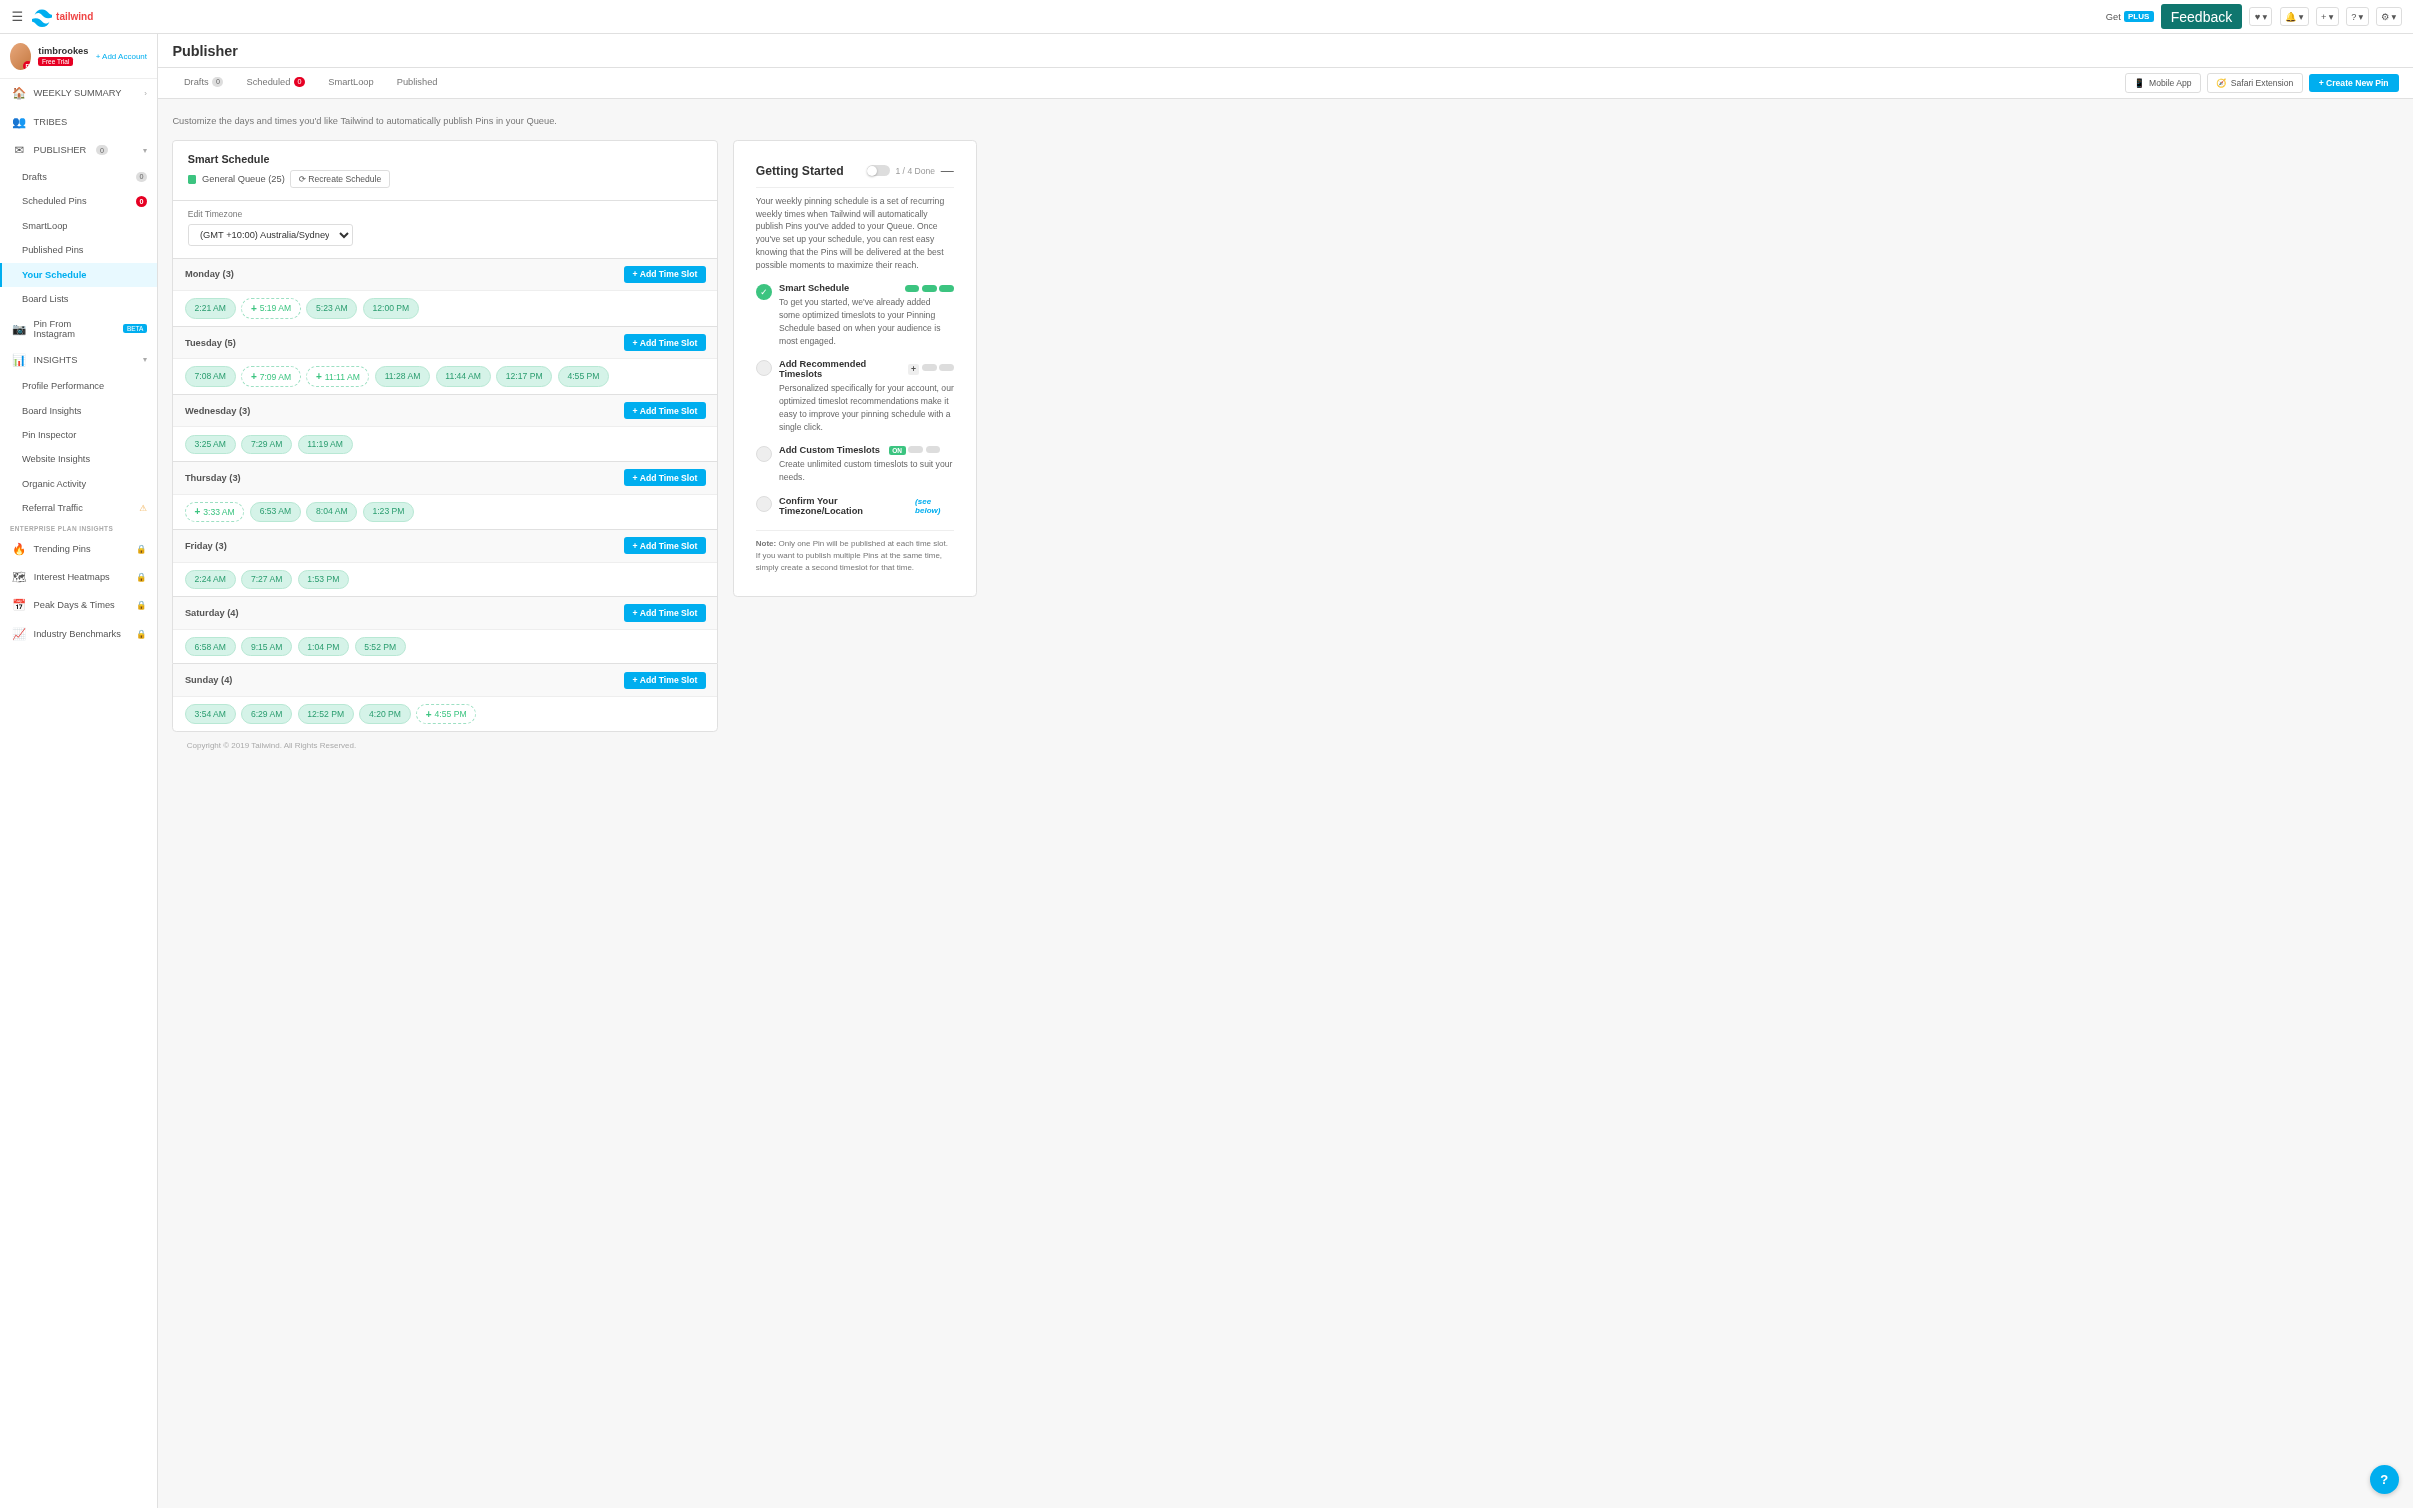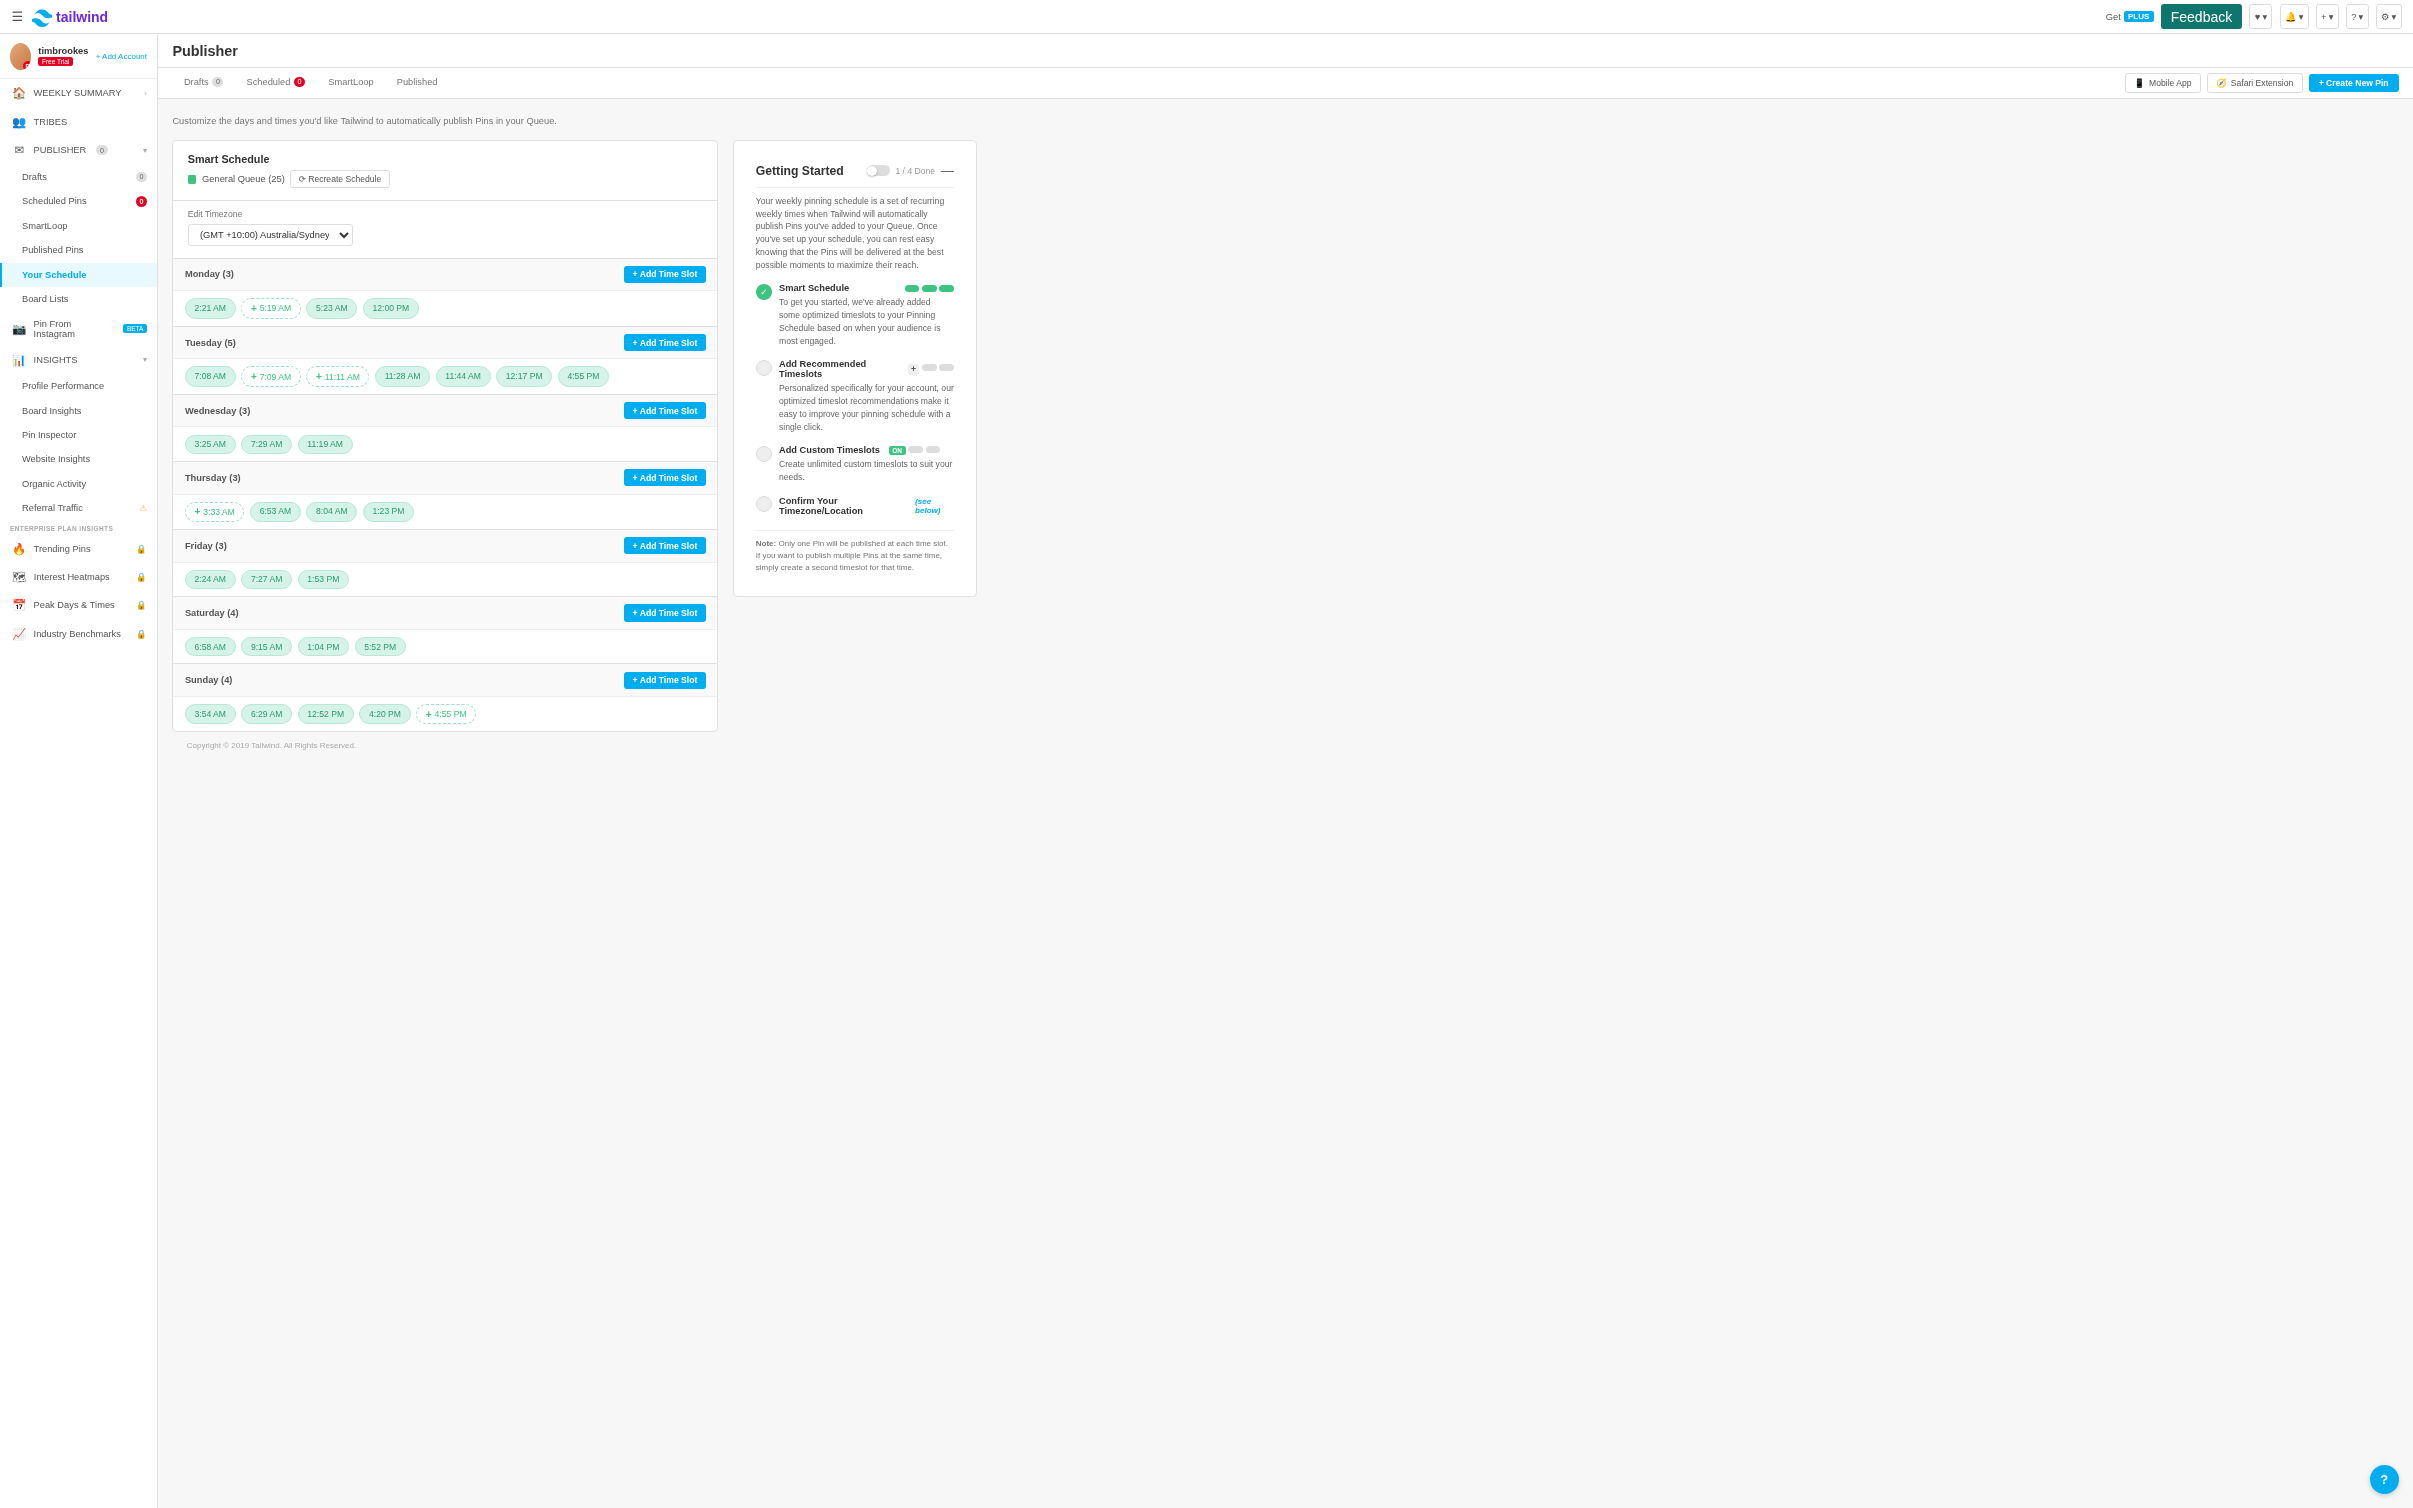--- a/index.html
+++ b/index.html
@@ -6,21 +6,21 @@
     body { font-family: -apple-system, BlinkMacSystemFont, 'Segoe UI', sans-serif; font-size: 9.3px; background: #f5f5f5; display: flex; flex-direction: column; height: 100vh; overflow: hidden; }
 
     
     .top-nav {
       display: flex; align-items: center; justify-content: space-between;
       background: #fff; border-bottom: 0.7px solid #e0e0e0;
       padding: 0 11.5px; height: 34px; flex-shrink: 0; z-index: 100;
     }
     .top-nav-left { display: flex; align-items: center; gap: 8.6px; }
     .hamburger-icon { font-size: 13px; color: #555; cursor: pointer; }
-    .top-nav-right { display: flex; gap: 7.2px; margin-left: 36px; }
+    .top-nav-right { display: flex; align-items: center; gap: 7.2px; margin-left: 36px; }
     .get-plus { display: flex; align-items: center; gap: 2.9px; font-size: 9.3px; color: #555; }
     .plus-badge { background: #00aeef; color: #fff; font-size: 8px; font-weight: 700; padding: 1.4px 4.3px; border-radius: 2.2px; }
     .feedback-btn { background: #0f766e; color: #fff; border: none; padding: 4.3px 10px; border-radius: 2.9px; font-size: 14px; font-weight: 400; cursor: pointer; }
     .heart-btn, .notif-btn, .add-btn, .help-btn, .settings-btn {
       display: flex; align-items: center; gap: 2.2px; padding: 2.9px 4.3px;
       border: 0.7px solid #ddd; border-radius: 2.9px; cursor: pointer; background: #fff; font-size: 9.3px; color: #555;
     }
     .nav-icon { font-size: 10.8px; }
 
     
@@ -204,21 +204,21 @@
 <body>
 
 <div class="top-nav">
   <div class="top-nav-left">
     <span class="hamburger-icon">☰</span>
     <div class="tailwind-logo">
       <svg viewBox="0 0 32 32" fill="none" xmlns="http://www.w3.org/2000/svg">
         <path d="M16 4C10 4 6 7 4 13C6 10 9 9 12 10C13.7 10.6 14.9 11.8 16.2 13.2C18.3 15.4 20.7 18 26 18C32 18 36 15 38 9C36 12 33 13 30 12C28.3 11.4 27.1 10.2 25.8 8.8C23.7 6.6 21.3 4 16 4Z" fill="#00aeef"></path>
         <path d="M6 18C0 18 -4 21 -6 27C-4 24 -1 23 2 24C3.7 24.6 4.9 25.8 6.2 27.2C8.3 29.4 10.7 32 16 32C22 32 26 29 28 23C26 26 23 27 20 26C18.3 25.4 17.1 24.2 15.8 22.8C13.7 20.6 11.3 18 6 18Z" fill="#00aeef"></path>
       </svg>
-      <span style="font-size:14px;font-weight:700;color:#6d28d9;">tailwind</span>
+      <span style="font-size:10px;font-weight:700;color:#ef4444;">tailwind</span>
     </div>
   </div>
   <div class="top-nav-right">
     <span class="get-plus">
       <span>Get</span>
       <span class="plus-badge">PLUS</span>
     </span>
     <button class="feedback-btn">Feedback</button>
     <button class="heart-btn">
       <span>♥</span>

